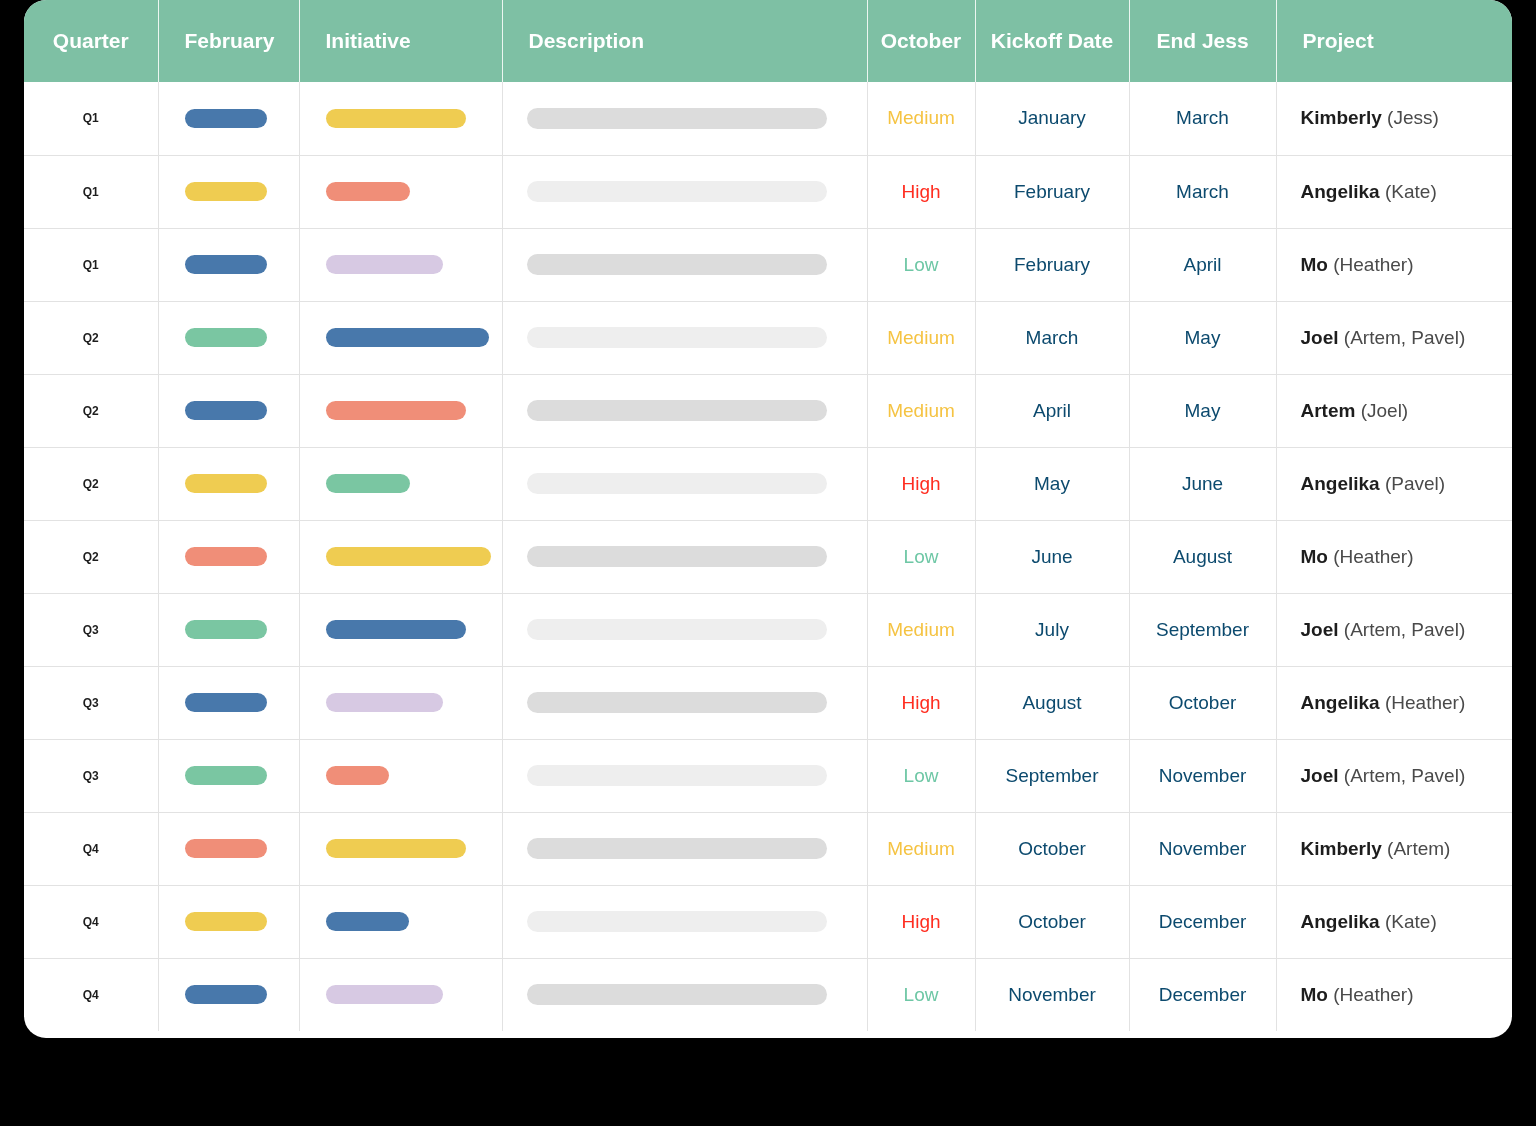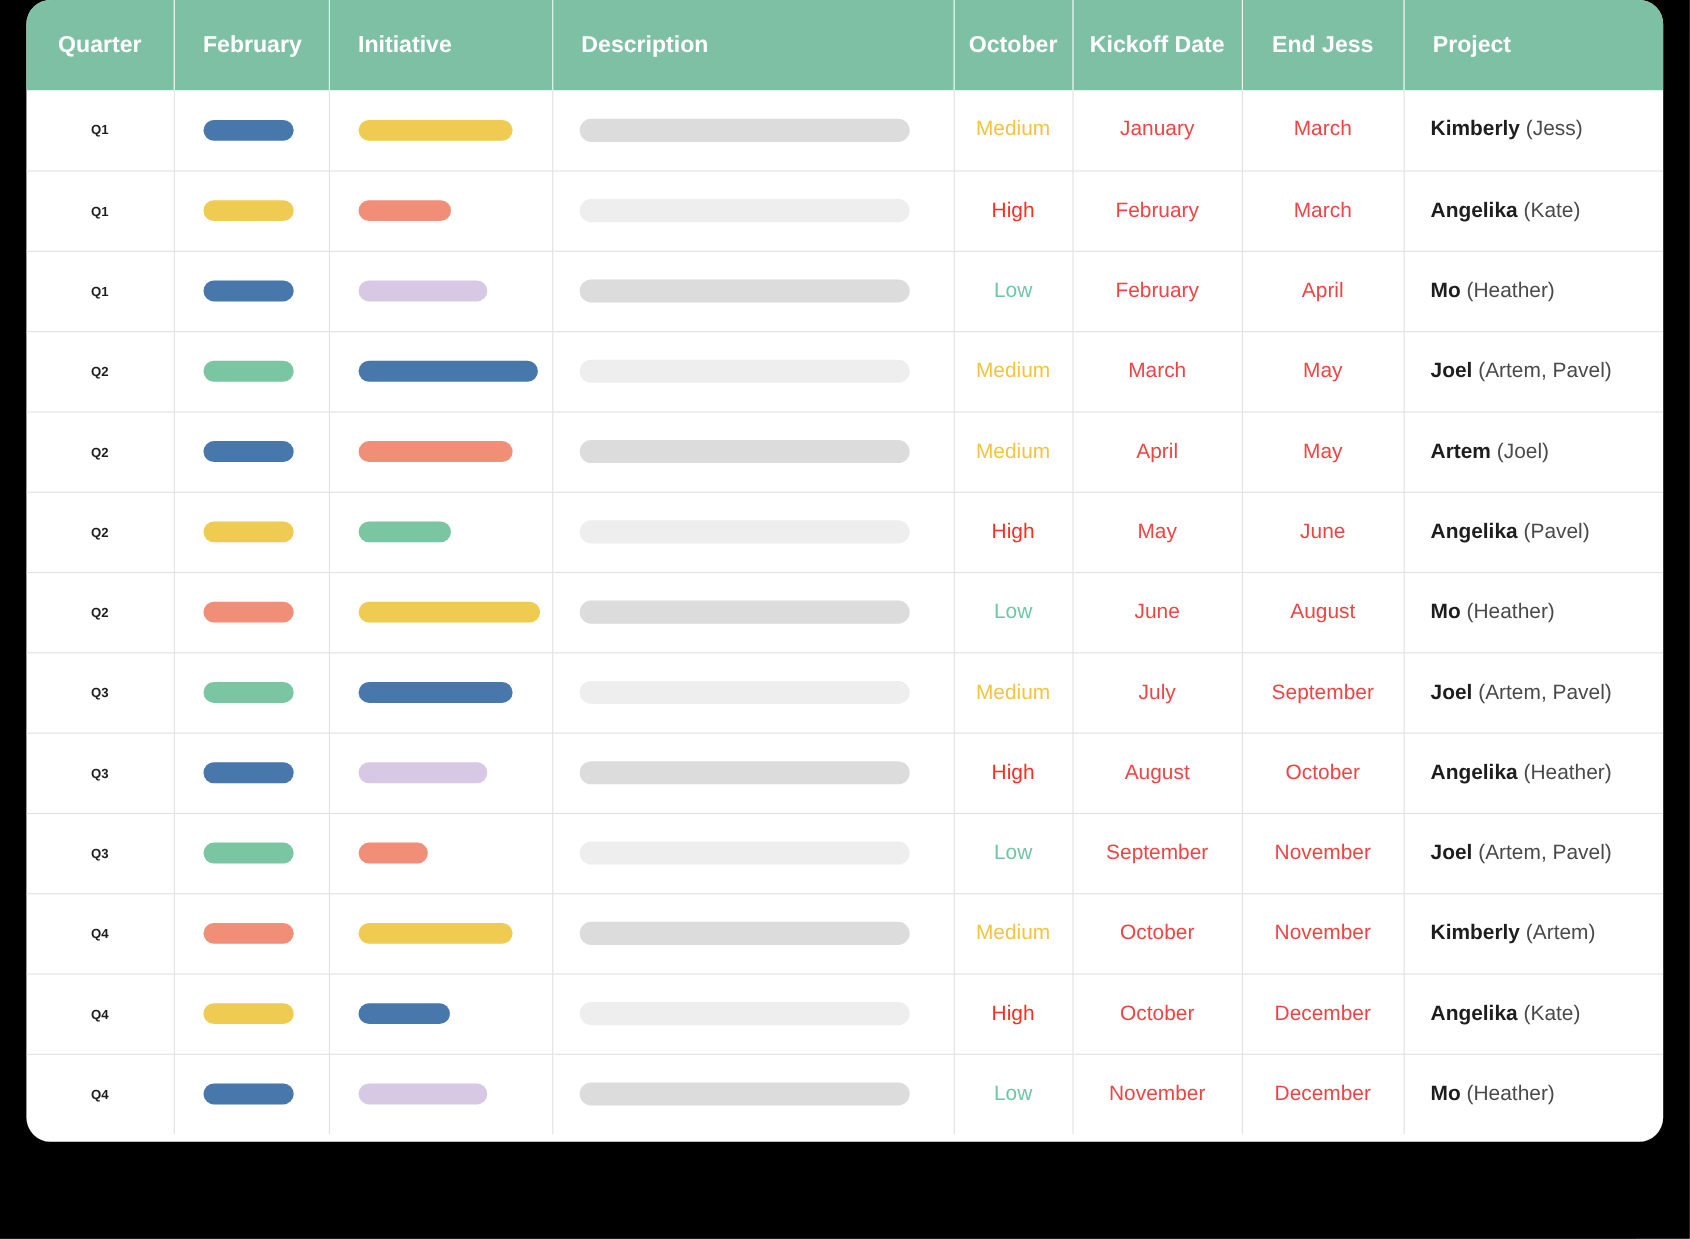--- a/index.html
+++ b/index.html
@@ -96,21 +96,21 @@
 
   .desc-cell { padding-left: 24px !important; padding-right: 40px !important; }
   .desc-bar {
     display: block;
     height: 21px;
     border-radius: 11px;
     width: 100%;
   }
 
   .effort-cell { text-align: center; font-size: 19px; }
-  .date-cell   { text-align: center; font-size: 19px; color: #ef4444; }
+  .date-cell   { text-align: center; font-size: 19px; color: #0c4a6e; }
 
   .project-cell { padding-left: 24px !important; font-size: 19px; color: #444; white-space: nowrap; }
   .project-cell .owner { font-weight: bold; color: #1d1d1d; }
   .project-cell .members { color: #4a4a4a; }
 </style>
 </head>
 <body>
 
 <div id="app">
   <div class="card">

